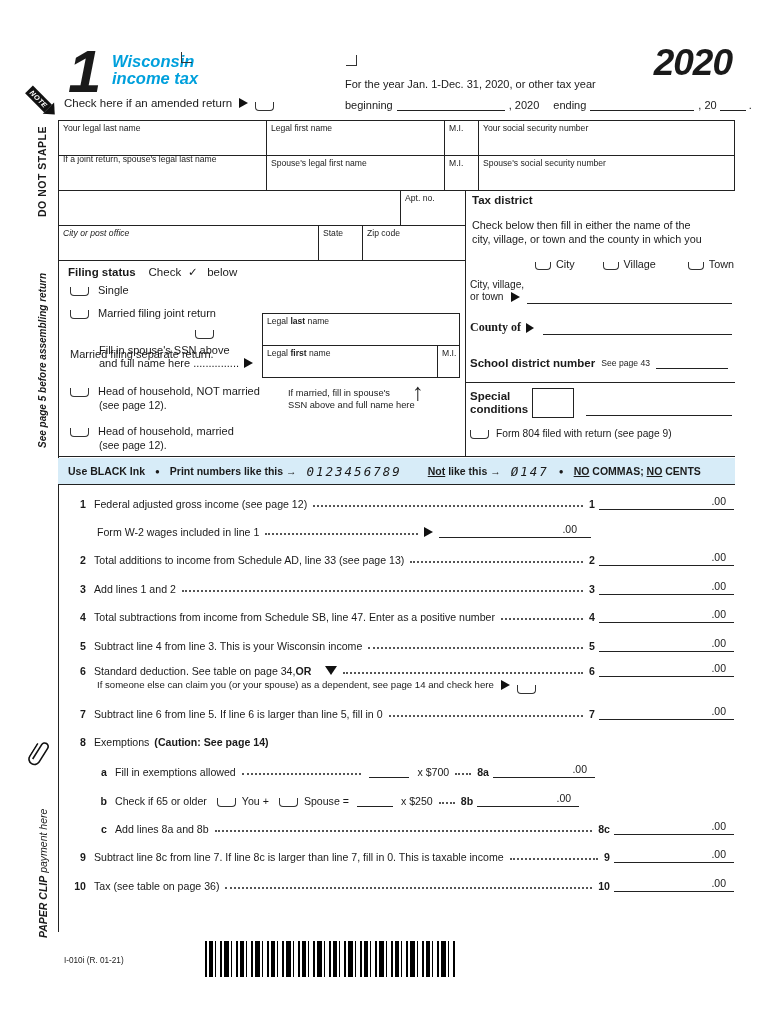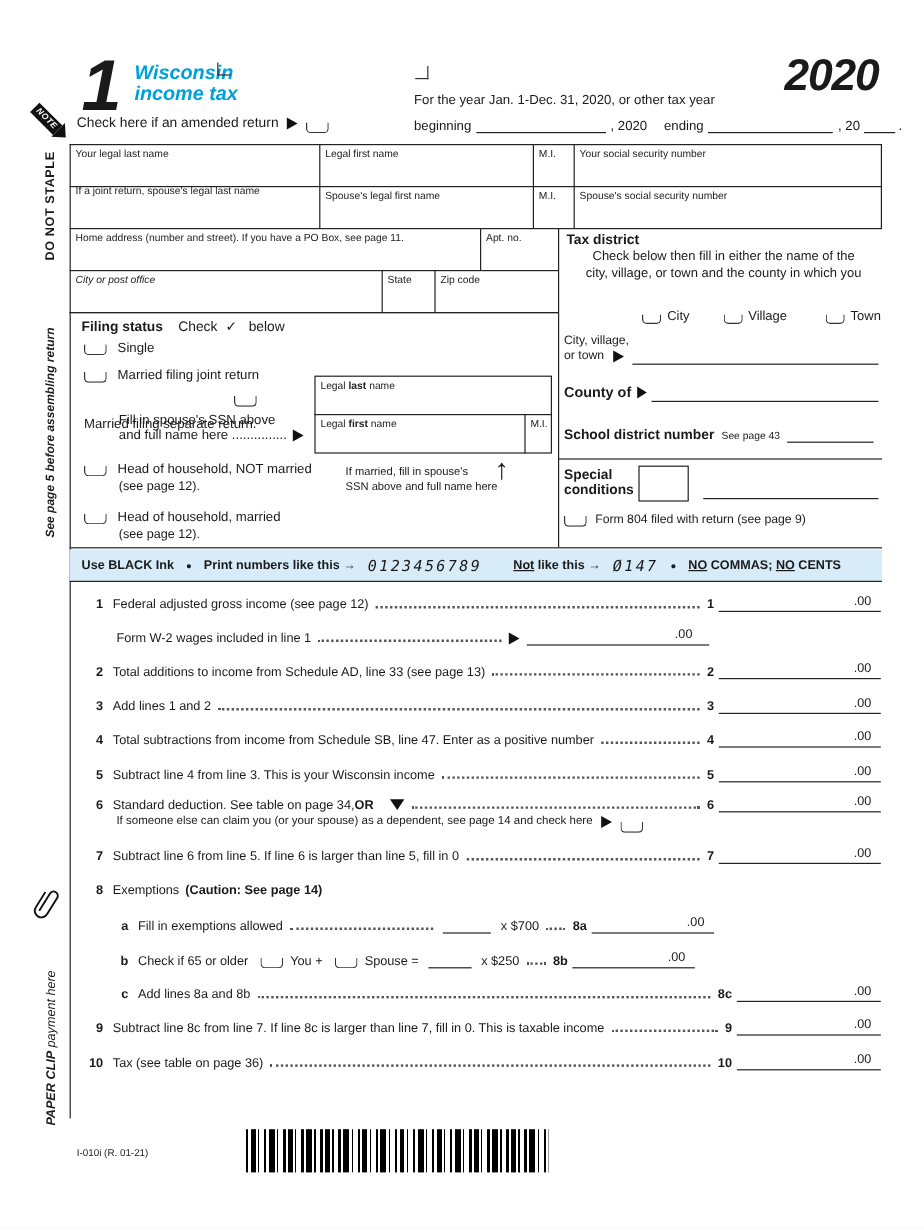--- a/index.html
+++ b/index.html
@@ -127,29 +127,28 @@
   <div class="abs flabel" style="left:59px; top:121px; width:200px;">Your legal last name</div>
   <div class="abs flabel" style="left:267px; top:121px; width:170px;">Legal first name</div>
   <div class="abs flabel" style="left:445px; top:121px; width:32px;">M.I.</div>
   <div class="abs flabel" style="left:479px; top:121px; width:250px;">Your social security number</div>
 
   <div class="abs flabel" style="left:59px; top:152px; width:205px;">If a joint return, spouse's legal last name</div>
   <div class="abs flabel" style="left:267px; top:156px; width:170px;">Spouse's legal first name</div>
   <div class="abs flabel" style="left:445px; top:156px; width:32px;">M.I.</div>
   <div class="abs flabel" style="left:479px; top:156px; width:250px;">Spouse's social security number</div>
 
-  <div class="abs flabel" style="left:59px; top:191px; width:335px;">Home address (number and street). If you have a PO Box, see page 11.</div>
   <div class="abs flabel" style="left:401px; top:191px; width:60px;">Apt. no.</div>
 
   <div class="abs flabel" style="left:59px; top:226px; width:250px;font-style:italic;">City or post office</div>
   <div class="abs flabel" style="left:319px; top:226px; width:40px;">State</div>
   <div class="abs flabel" style="left:363px; top:226px; width:95px;">Zip code</div>
 
   <div class="abs b" style="left:472px; top:194px; font-size:11.5px;">Tax district</div>
-  <div class="abs" style="left:472px; top:208px; font-size:10.8px; line-height:13.5px; width:262px;text-align:center;">
+  <div class="abs" style="left:472px; top:219px; font-size:10.8px; line-height:13.5px; width:262px;">
     <div>Check below then fill in either the name of the</div>
     <div>city, village, or town and the county in which you</div>
   </div>
 
   <div class="abs nw" style="left:535px; top:258px; font-size:10.8px; display:flex; align-items:flex-end; gap:5px;">
     <span class="cbx sm"></span>
     <span>City</span>
     <span style="width:18px;"></span>
     <span class="cbx sm"></span>
     <span>Village</span>
@@ -160,21 +159,21 @@
 
   <div class="abs" style="left:470px; top:279px; font-size:10.2px; line-height:12px;">
     <div>City, village,</div>
     <div style="display:flex; align-items:center; gap:8px;">
       <span>or town</span>
       <span class="tri-r"></span>
     </div>
   </div>
   <div class="abs blank" style="left:527px; top:291px; width:205px;"></div>
 
-  <div class="abs nw" style="left:470px; top:320px; font-size:12px; display:flex; align-items:center; gap:5px;">
+  <div class="abs nw" style="left:470px; top:320px; font-size:12px; display:flex; align-items:center; gap:5px;font-family:Liberation Serif, serif;">
     <span class="b">County of</span>
     <span class="tri-r" style="border-left-width:8px;"></span>
   </div>
   <div class="abs blank" style="left:543px; top:322px; width:189px;"></div>
 
   <div class="abs nw" style="left:470px; top:356px; display:flex; align-items:flex-end; gap:6px;">
     <span class="b" style="font-size:11.5px;">School district number</span>
     <span style="font-size:8.6px; padding-bottom:1px;">See page 43</span>
     <span class="blank" style="width:72px;"></span>
   </div>

